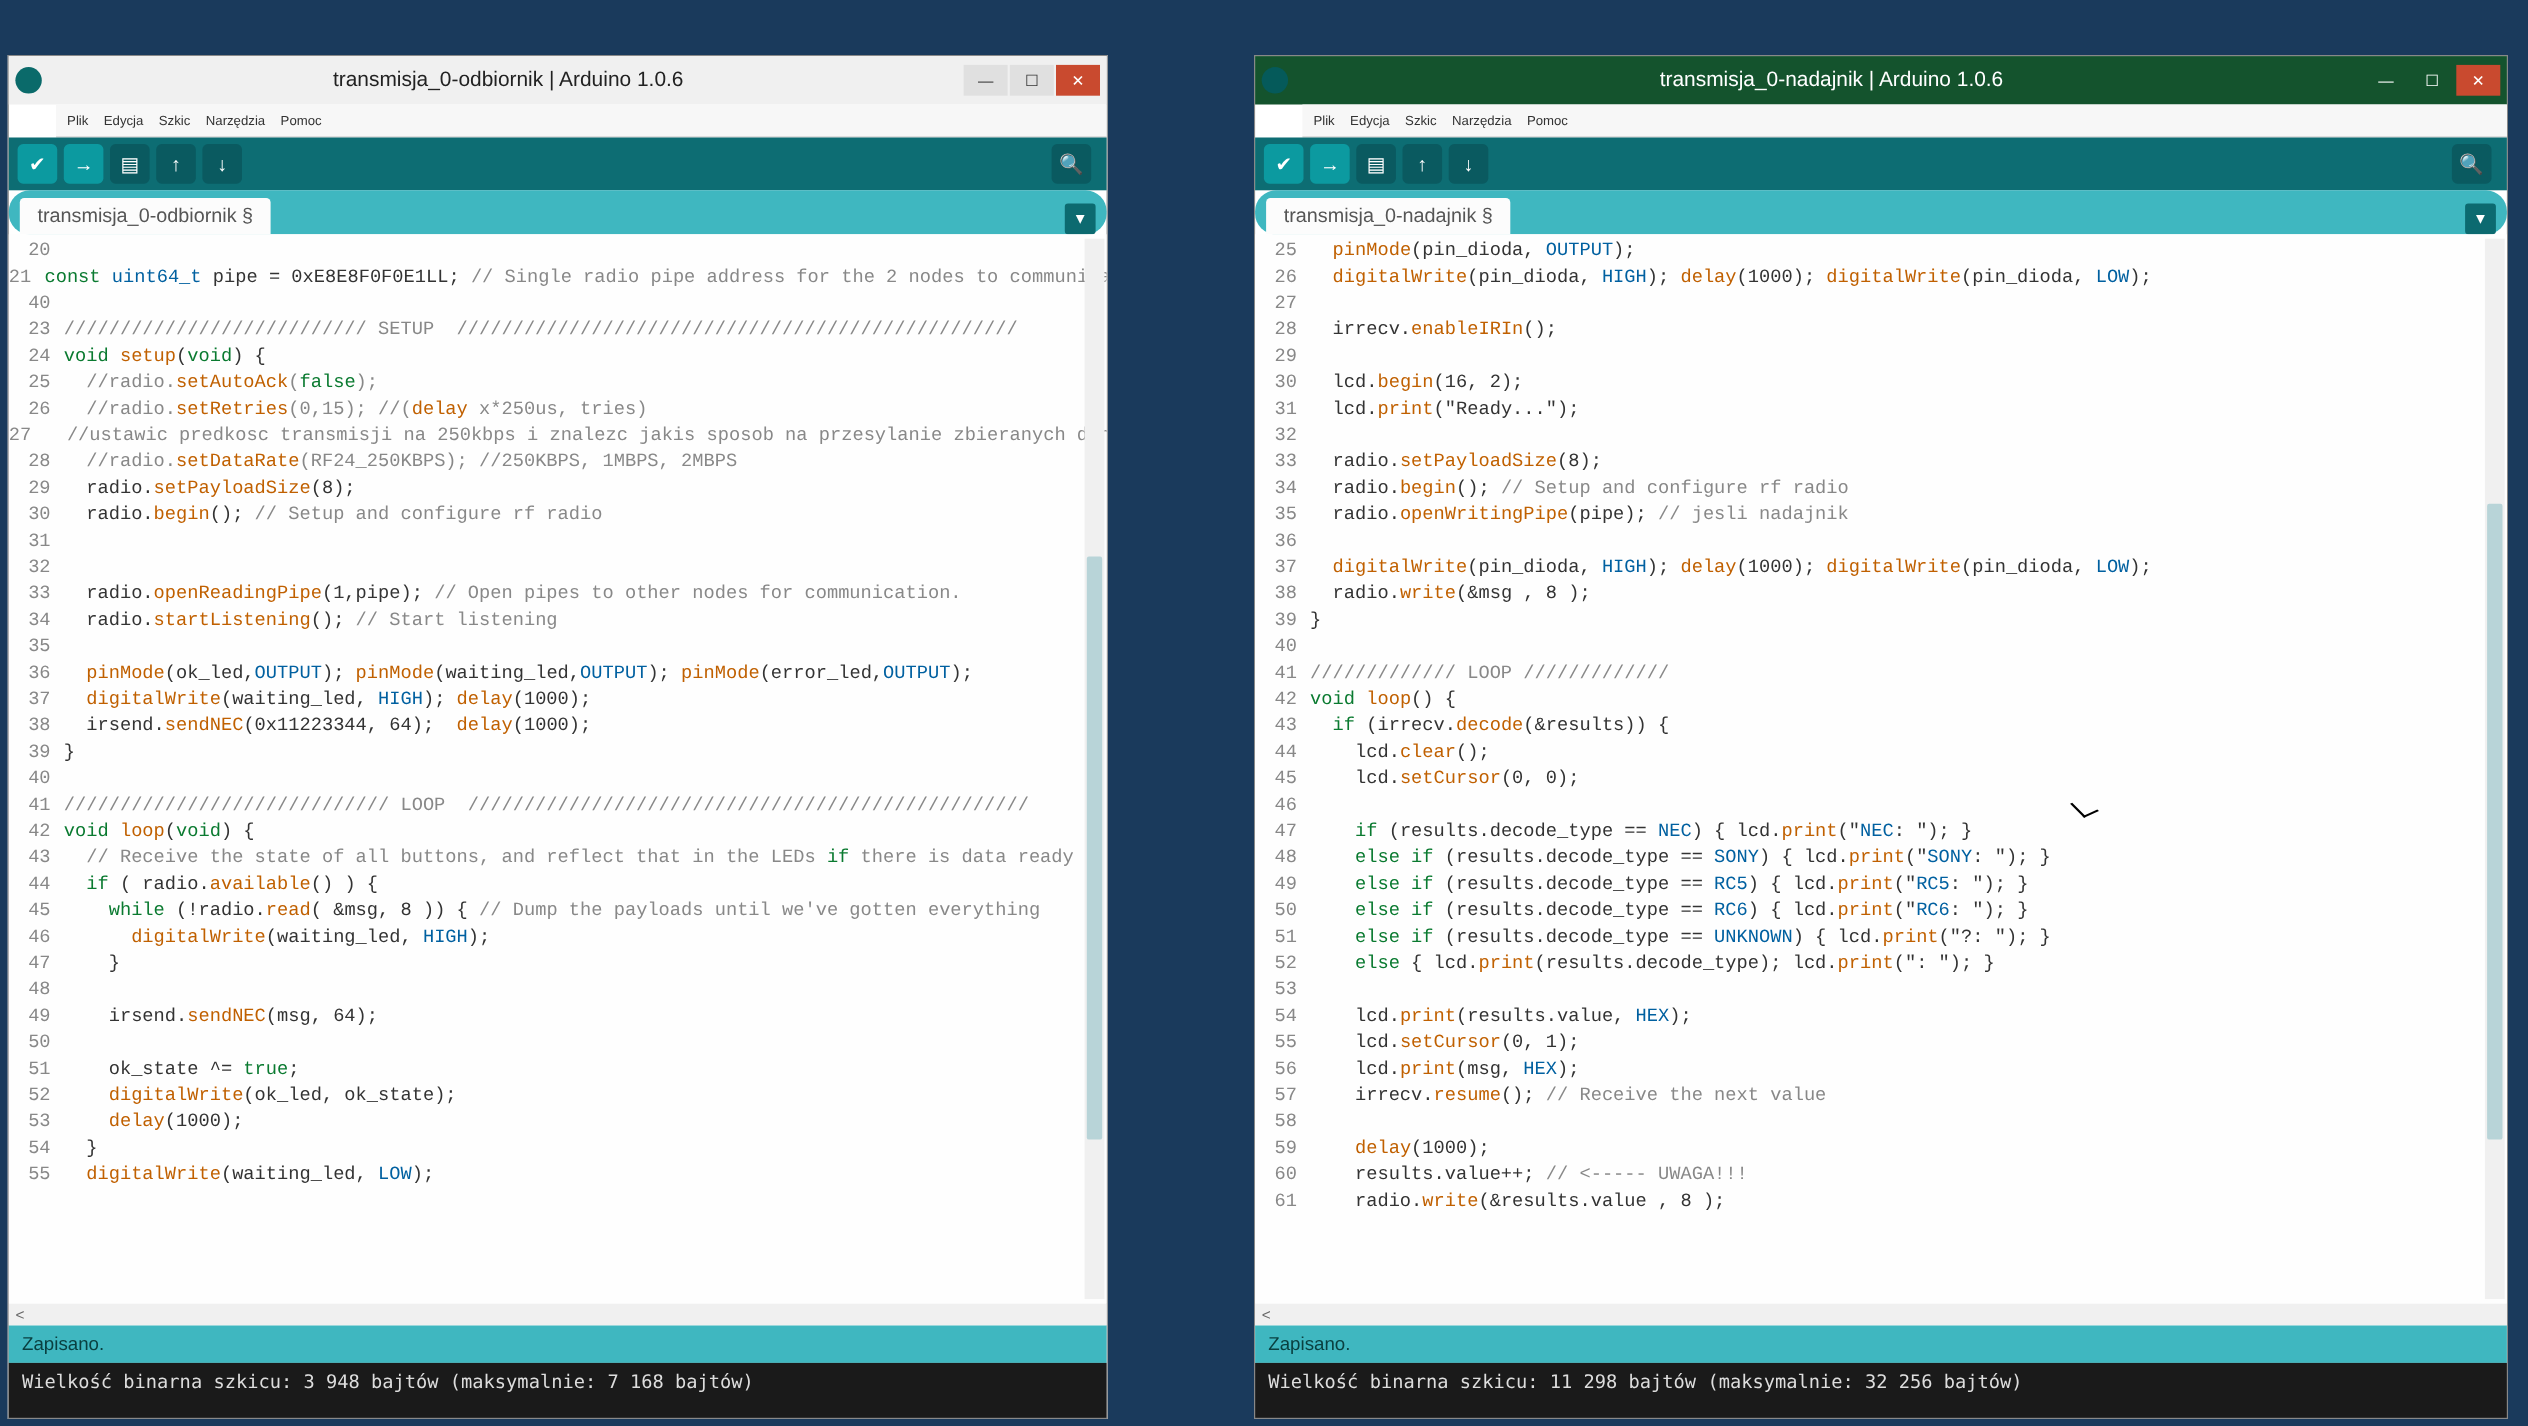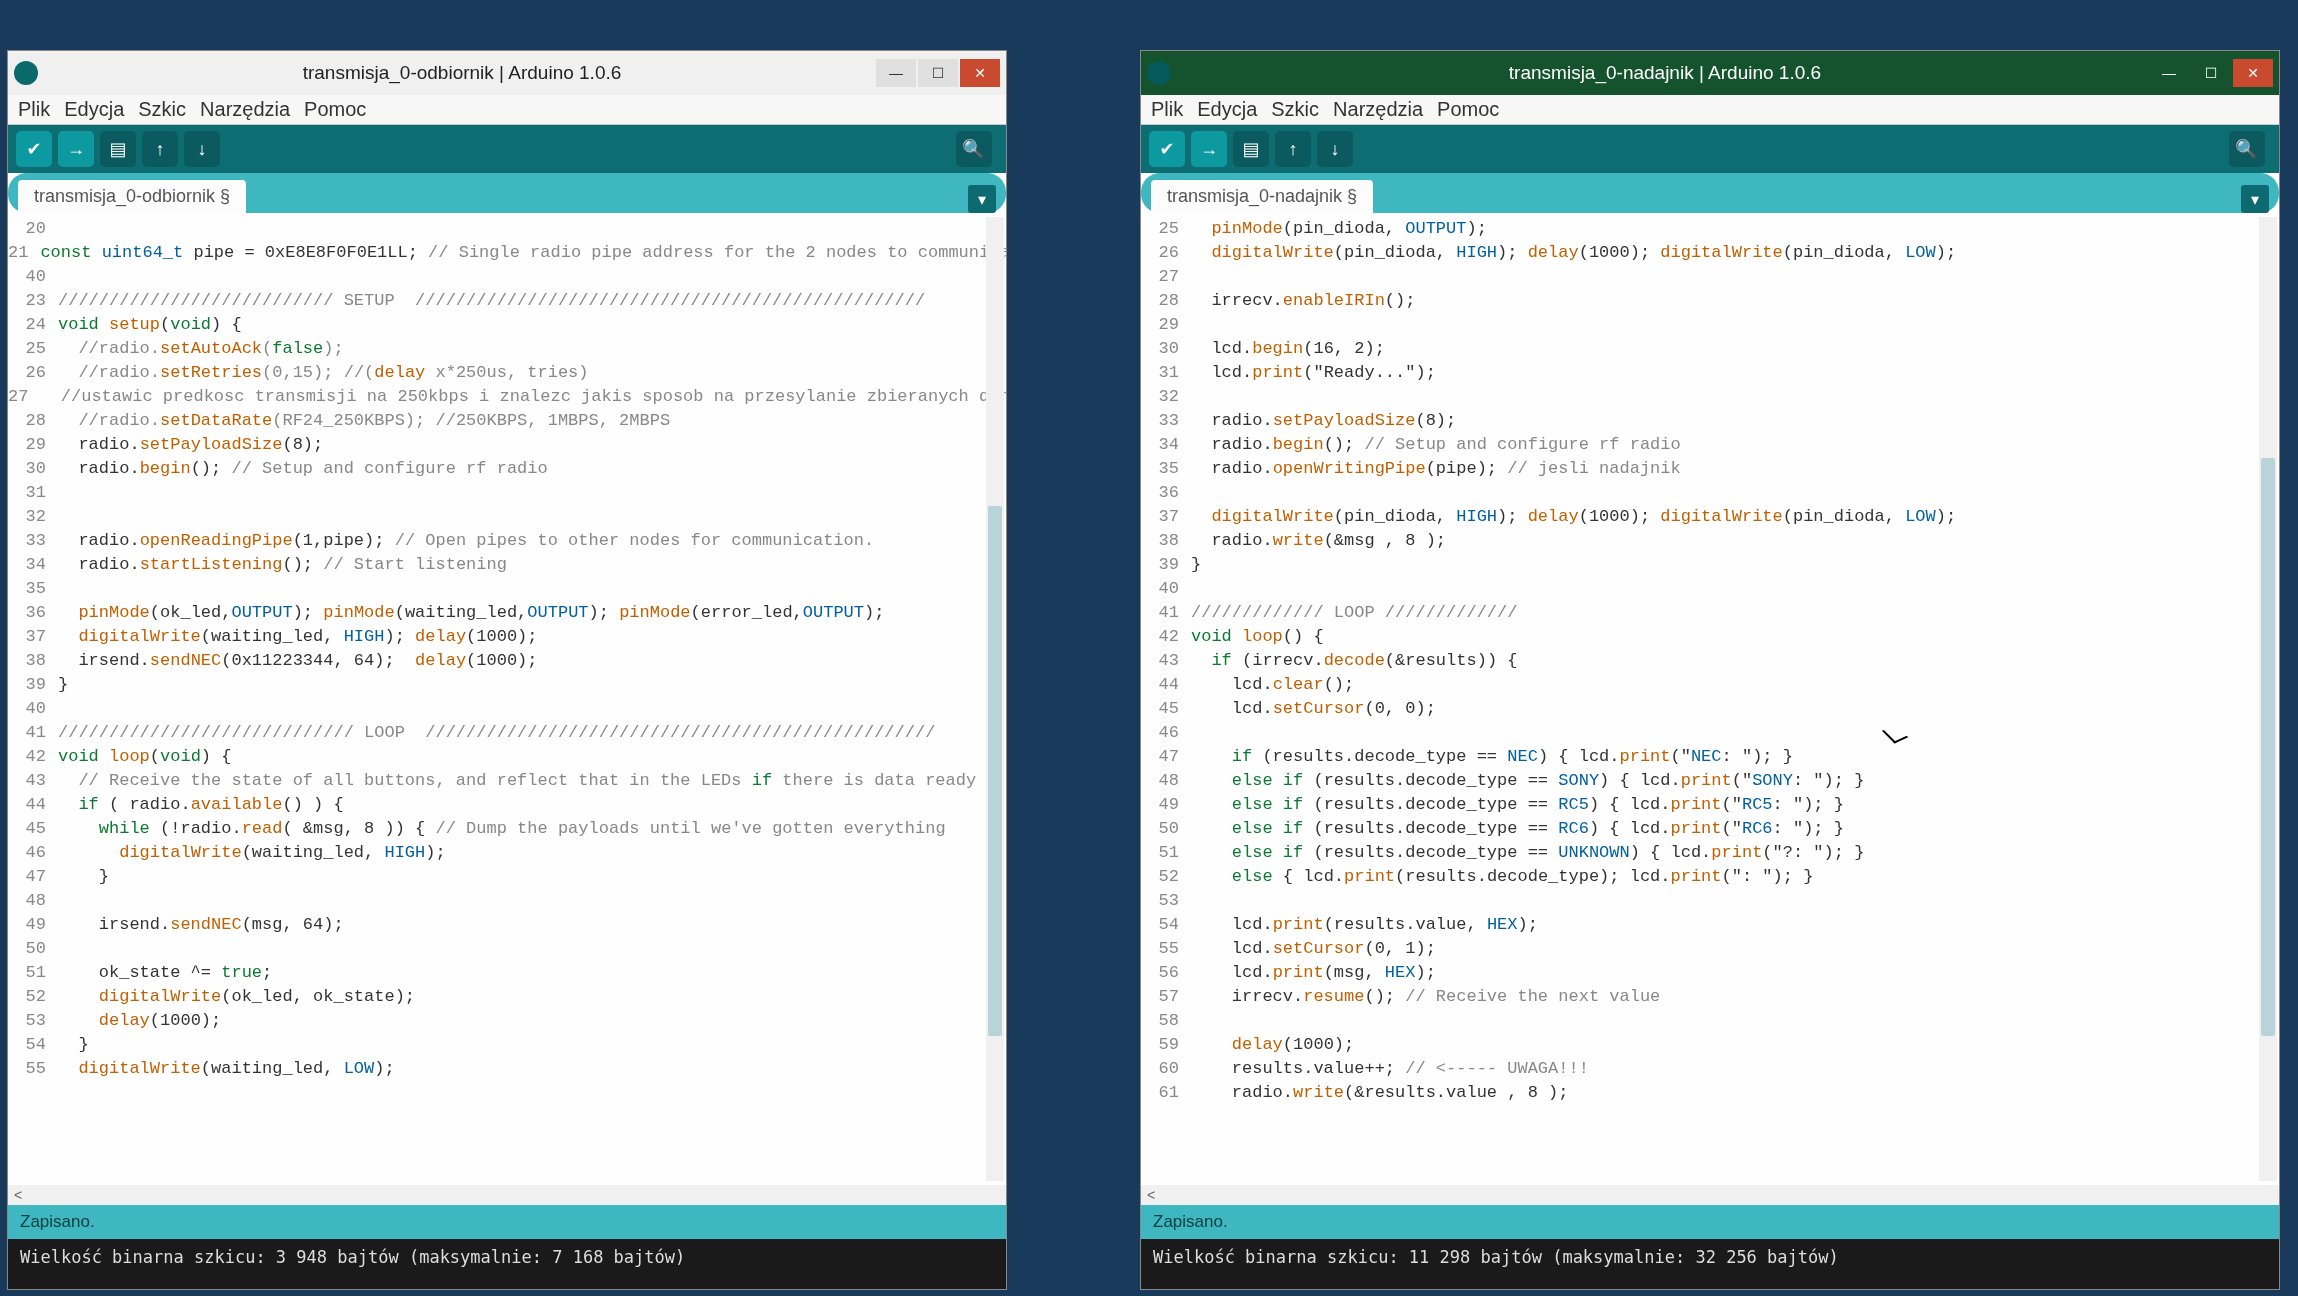--- a/index.html
+++ b/index.html
@@ -41,23 +41,24 @@
 .titlebar.light .winbtn { background: #e0e0e0; color:#333; }
 .titlebar.blue .winbtn { color:#fff; }
 .titlebar .winbtn.close { background: #c94a2f; color:#fff; }
 .menubar {
   height: 30px;
   background: #f7f7f7;
   display: flex;
   align-items: center;
   gap: 14px;
   padding: 0 10px;
-  font-size: 20px;
+  font-size: 12px;
   color: #333;
   border-bottom: 1px solid #ccc;
+  margin-left: 43px;
 }
 .menubar span { cursor: default; }
 .toolbar {
   height: 48px;
   background: #0d6d73;
   display: flex;
   align-items: center;
   padding: 0 8px;
 }
 .tbtn {

